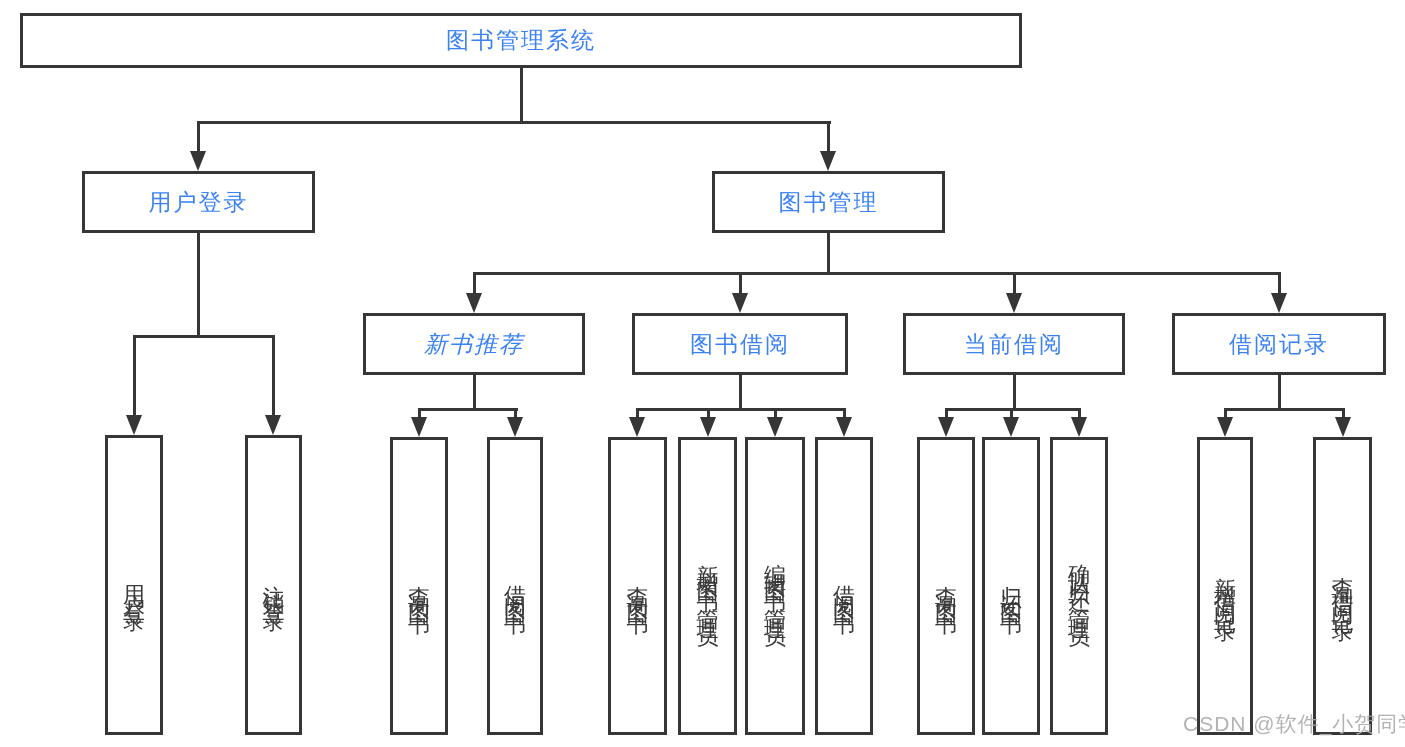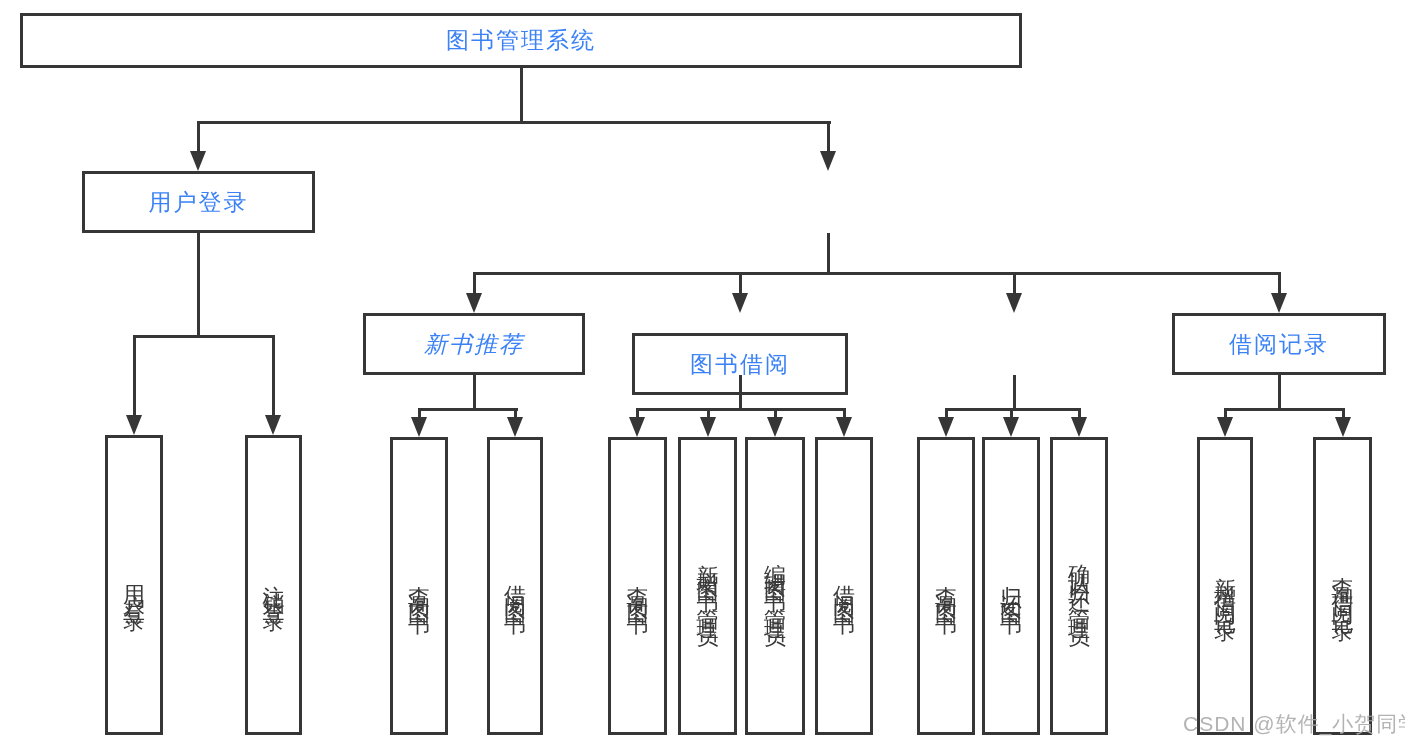--- a/index.html
+++ b/index.html
@@ -41,21 +41,21 @@
     position:absolute;width:0;height:0;
     border-left:8px solid transparent;
     border-right:8px solid transparent;
     border-top:20px solid #363636;
   }
   
   #n-root{left:20px;top:13px;width:1002px;height:55px;}
   #n-user-login{left:82px;top:171px;width:233px;height:62px;}
   #n-book-mgmt{left:712px;top:171px;width:233px;height:62px;}
   #n-new-book{left:363px;top:313px;width:222px;height:62px;font-style:italic;}
-  #n-book-borrow{left:632px;top:313px;width:216px;height:62px;margin-top:20px;}
+  #n-book-borrow{left:632px;top:313px;width:216px;height:62px;}
   #n-current-borrow{left:903px;top:313px;width:222px;height:62px;}
   #n-borrow-record{left:1172px;top:313px;width:214px;height:62px;}
   .leaf{top:437px;height:298px;}
   #l-user-login{left:105px;width:58px;top:435px;height:300px;}
   #l-logout{left:245px;width:57px;top:435px;height:300px;}
   #l-nb-query{left:390px;width:58px;}
   #l-nb-borrow{left:487px;width:56px;}
   #l-bb-query{left:608px;width:59px;}
   #l-bb-add{left:678px;width:59px;}
   #l-bb-edit{left:745px;width:60px;}
@@ -87,20 +87,23 @@
   <div class="v" style="left:520px;top:68px;height:54px"></div>
   <div class="h" style="left:197px;top:121px;width:634px"></div>
   <div class="v" style="left:197px;top:121px;height:31px"></div>
   <div class="v" style="left:827px;top:121px;height:31px"></div>
   <div class="ah" style="left:190px;top:151px"></div>
   <div class="ah" style="left:820px;top:151px"></div>
 
   <div class="box" id="n-user-login">
     <span class="hlabel">用户登录</span>
   </div>
+  <div class="box" id="n-book-mgmt">
+    <span class="hlabel">图书管理</span>
+  </div>
 
   <div class="v" style="left:197px;top:233px;height:102px"></div>
   <div class="h" style="left:133px;top:335px;width:142px"></div>
   <div class="v" style="left:133px;top:335px;height:80px"></div>
   <div class="v" style="left:272px;top:335px;height:80px"></div>
   <div class="ah" style="left:126px;top:415px"></div>
   <div class="ah" style="left:265px;top:415px"></div>
 
   <div class="v" style="left:827px;top:233px;height:41px"></div>
   <div class="h" style="left:473px;top:272px;width:808px"></div>
@@ -112,20 +115,23 @@
   <div class="ah" style="left:732px;top:293px"></div>
   <div class="ah" style="left:1006px;top:293px"></div>
   <div class="ah" style="left:1271px;top:293px"></div>
 
   <div class="box" id="n-new-book">
     <span class="hlabel">新书推荐</span>
   </div>
   <div class="box" id="n-book-borrow">
     <span class="hlabel">图书借阅</span>
   </div>
+  <div class="box" id="n-current-borrow">
+    <span class="hlabel">当前借阅</span>
+  </div>
   <div class="box" id="n-borrow-record">
     <span class="hlabel">借阅记录</span>
   </div>
 
   <div class="v" style="left:473px;top:375px;height:34px"></div>
   <div class="h" style="left:418px;top:408px;width:100px"></div>
   <div class="v" style="left:418px;top:408px;height:10px"></div>
   <div class="v" style="left:514px;top:408px;height:10px"></div>
   <div class="ah" style="left:411px;top:417px"></div>
   <div class="ah" style="left:507px;top:417px"></div>

